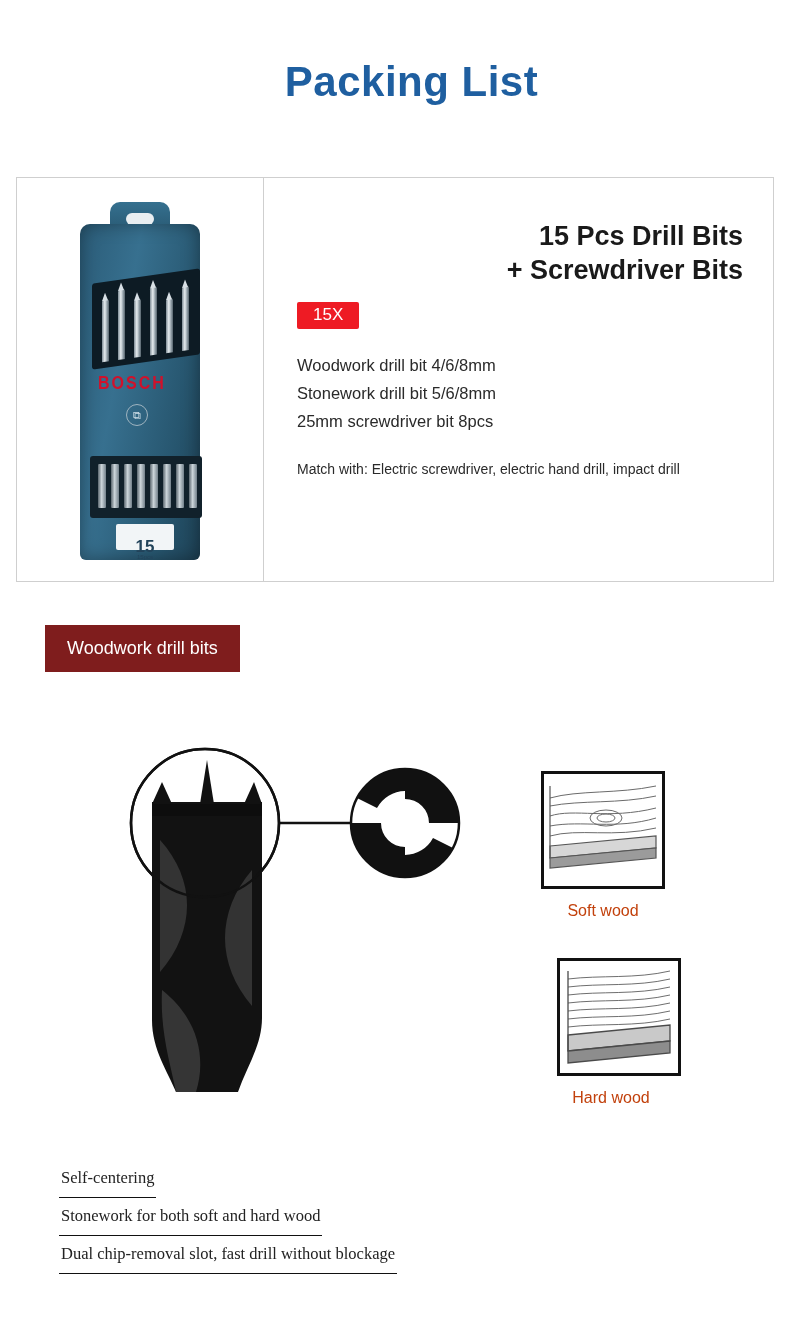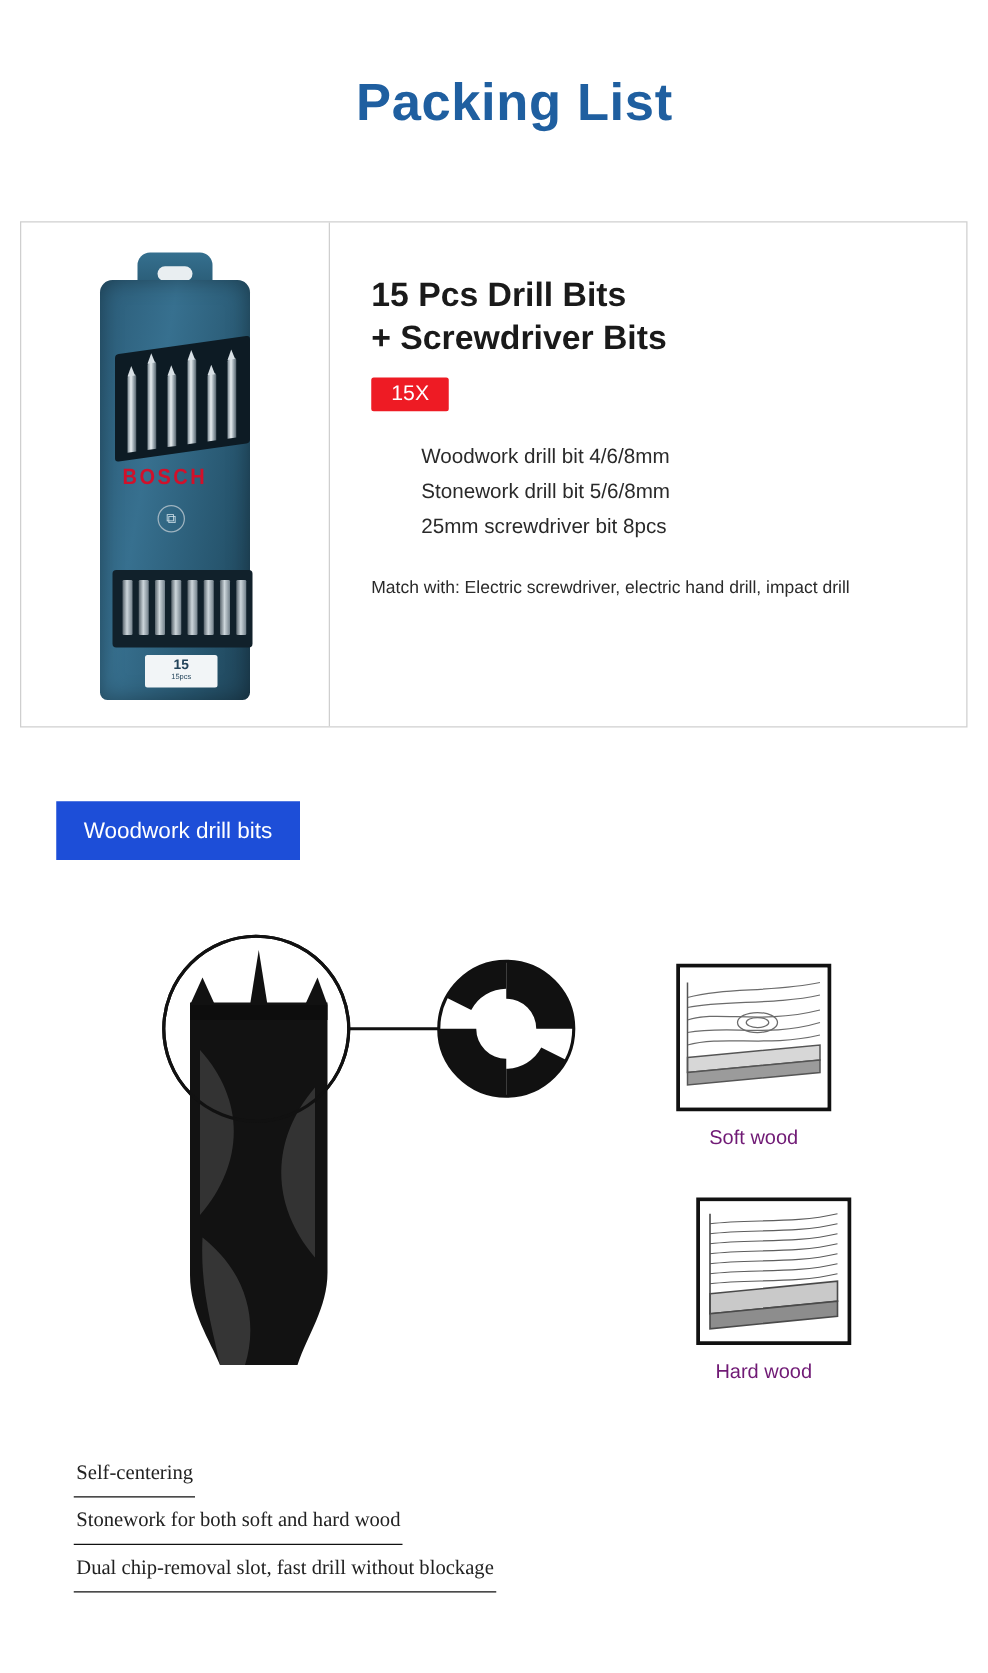--- a/index.html
+++ b/index.html
@@ -165,61 +165,61 @@
     position: absolute;
     left: 36px;
     top: 300px;
     width: 58px;
     height: 26px;
     background: #f2f5f7;
     border-radius: 2px;
     text-align: center;
     color: #22435a;
   }
-  .case-badge .n { font-size: 11px; font-weight: bold; line-height: 14px; margin-top: 1px;}
+  .case-badge .n { font-size: 17px; font-weight: bold; line-height: 14px; margin-top: 16px;}
   .case-badge .t { font-size: 6px; line-height: 7px; }
 
   
   .prod-name {
     font-size: 27px;
     font-weight: bold;
     line-height: 1.25;
     color: #1a1a1a;
     margin: 0;
+    text-align: right;
   }
   .qty-badge {
     display: inline-block;
     margin-top: 14px;
     background: #ee1b24;
     color: #fff;
     font-size: 17px;
     padding: 3px 16px 4px;
     border-radius: 2px;
   }
   .spec-list {
     margin-top: 22px;
     font-size: 16.5px;
     line-height: 1.72;
     color: #2a2a2a;
-    margin-left: 40px;
   }
   .match-text {
     margin-top: 22px;
     font-size: 14px;
     line-height: 1.62;
     color: #2a2a2a;
     max-width: 420px;
   }
 
   
   .section-tag {
     position: absolute;
     left: 45px;
-    top: 641px;
-    background: #1d4ed8;
+    top: 625px;
+    background: #7f1d1d;
     color: #ffffff;
     font-size: 18px;
     padding: 13px 22px;
     white-space: nowrap;
   }
 
   
   .illus {
     position: absolute;
     left: 0;
@@ -236,21 +236,21 @@
     width: 124px;
     height: 118px;
     border: 3px solid #111;
     background: #fff;
     overflow: hidden;
     position: relative;
   }
   .wood-fig .cap {
     margin-top: 13px;
     font-size: 16px;
-    color: #701a75;
+    color: #c2410c;
   }
   #softwood { left: 541px; top: 51px; }
   #hardwood { left: 541px; top: 238px; padding-left: 16px; }
 
   
   .features {
     position: absolute;
     left: 59px;
     top: 1160px;
     width: 520px;

